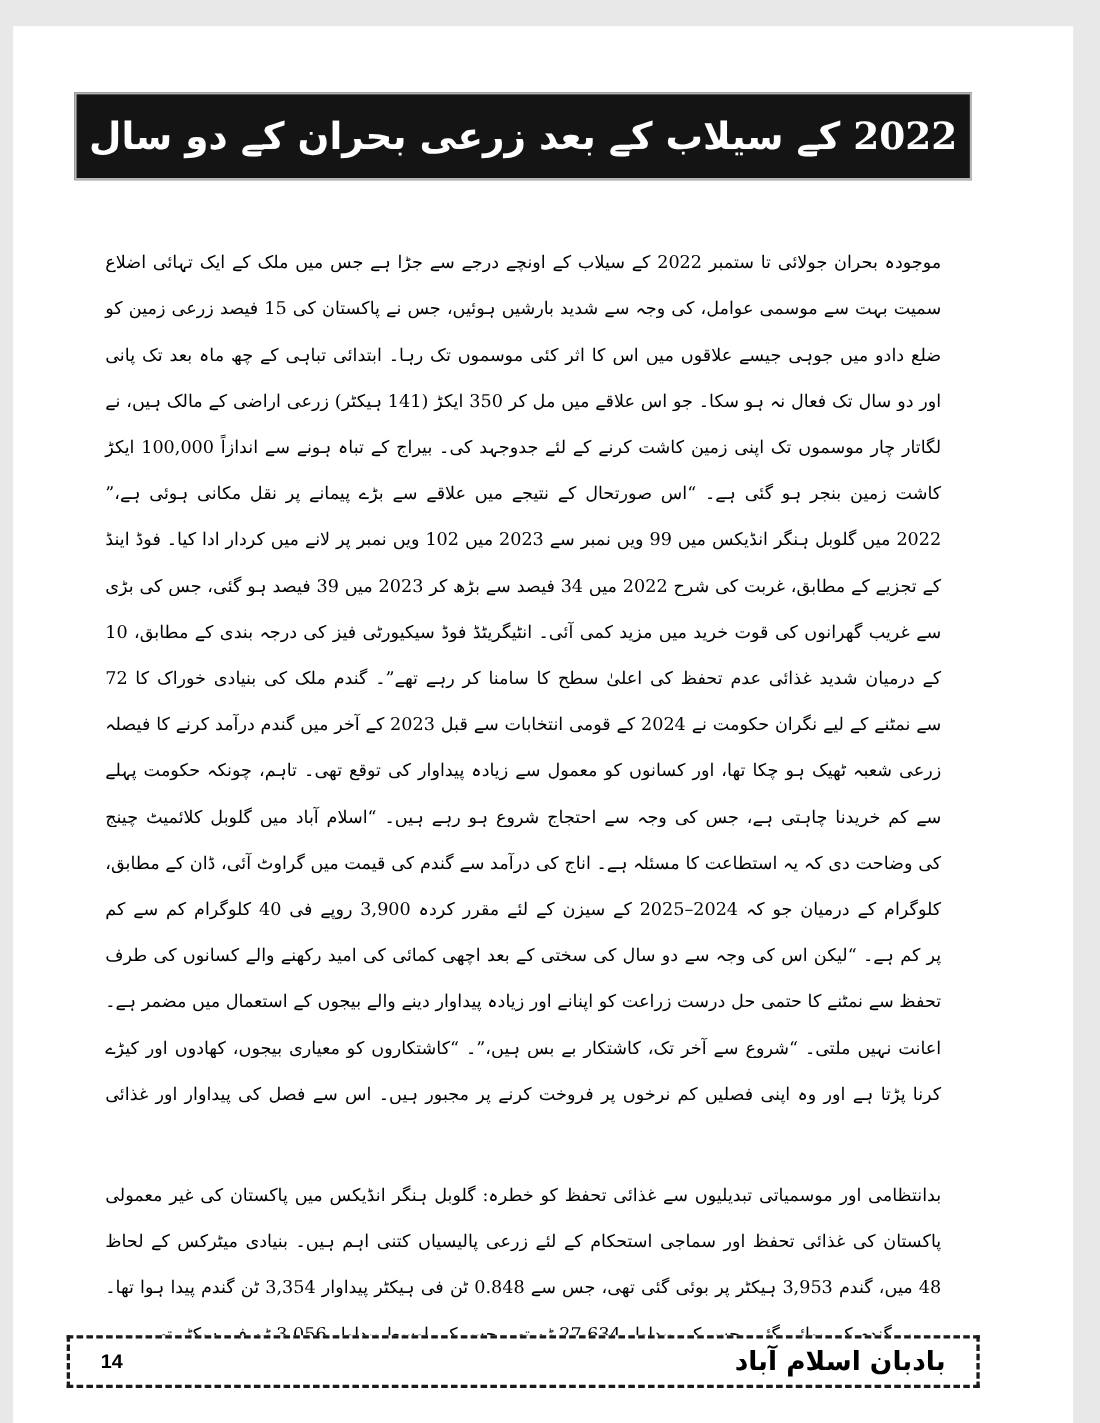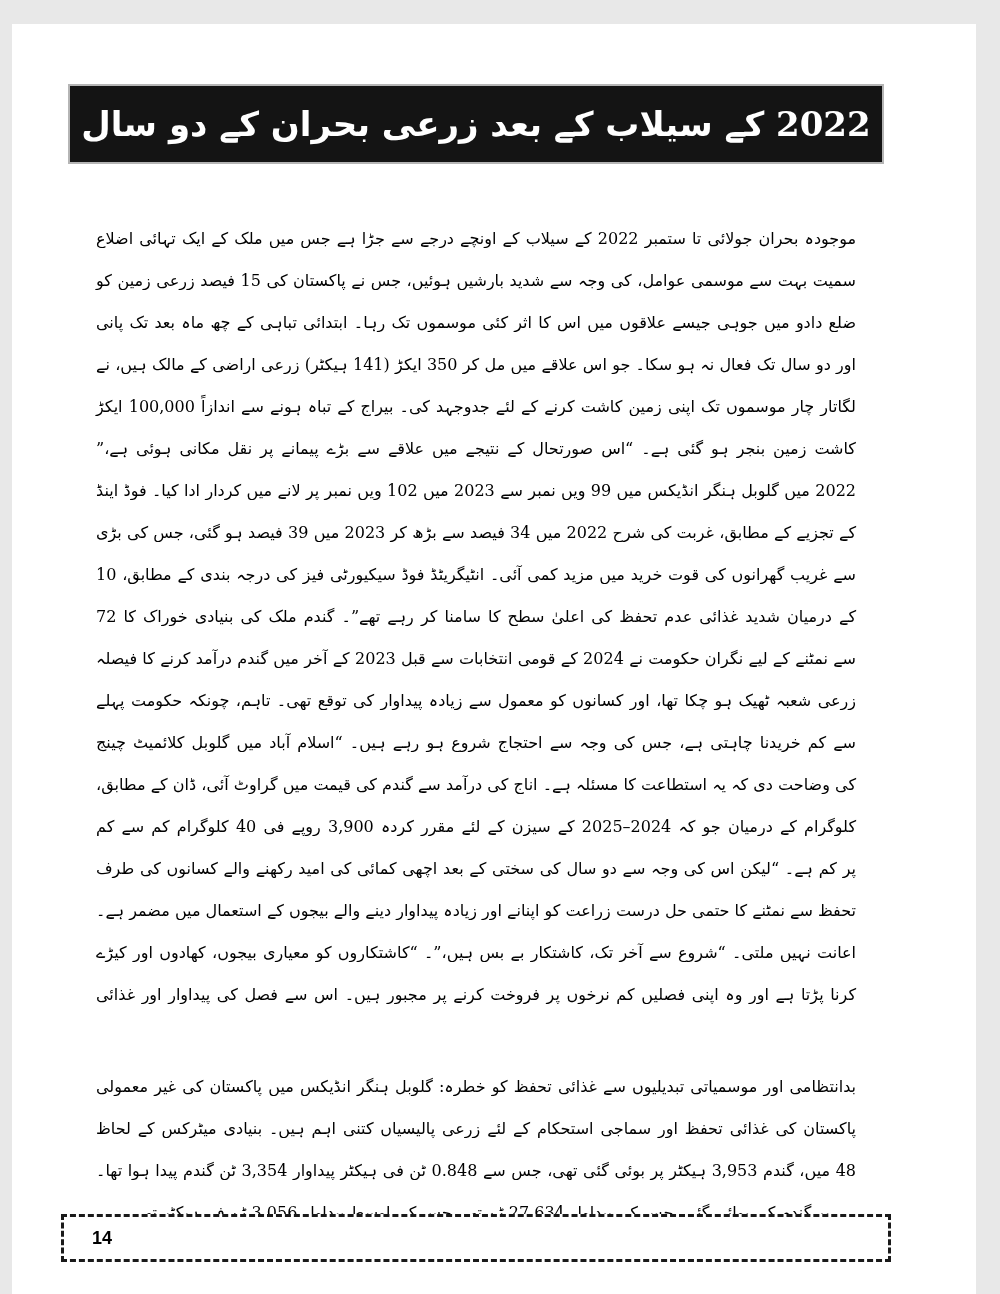--- a/index.html
+++ b/index.html
@@ -119,15 +119,16 @@
       <div class="tline">بدانتظامی اور موسمیاتی تبدیلیوں سے غذائی تحفظ کو خطرہ:  گلوبل ہنگر انڈیکس میں پاکستان کی غیر معمولی درجہ بندی دونوں اس بات کو اجاگر کرتے ہیں کہ</div>
       <div class="tline">پاکستان کی غذائی تحفظ اور سماجی استحکام کے لئے زرعی پالیسیاں کتنی اہم ہیں۔ بنیادی میٹرکس کے لحاظ سے، ملک نے اچھی کارکردگی کا مظاہرہ کیا ہے۔ 1947–</div>
       <div class="tline">48 میں، گندم 3,953 ہیکٹر پر بوئی گئی تھی، جس سے 0.848 ٹن فی ہیکٹر پیداوار 3,354 ٹن گندم پیدا ہوا تھا۔ 2022–23 تک پاکستان میں 9,043 ہیکٹر</div>
       <div class="tline center">پر گندم کی بوائی گئی، جس کی پیداوار 27,634 ٹن تھی جس کی اوسط پیداوار 3.056 ٹن فی ہیکٹر تھی۔</div>
     </section>
 
   </main>
 
   <footer class="footer">
     <span class="page-num">14</span>
+    <span class="pub-name">بادبان اسلام آباد</span>
   </footer>
 
 </div>
 
 </body></html>

